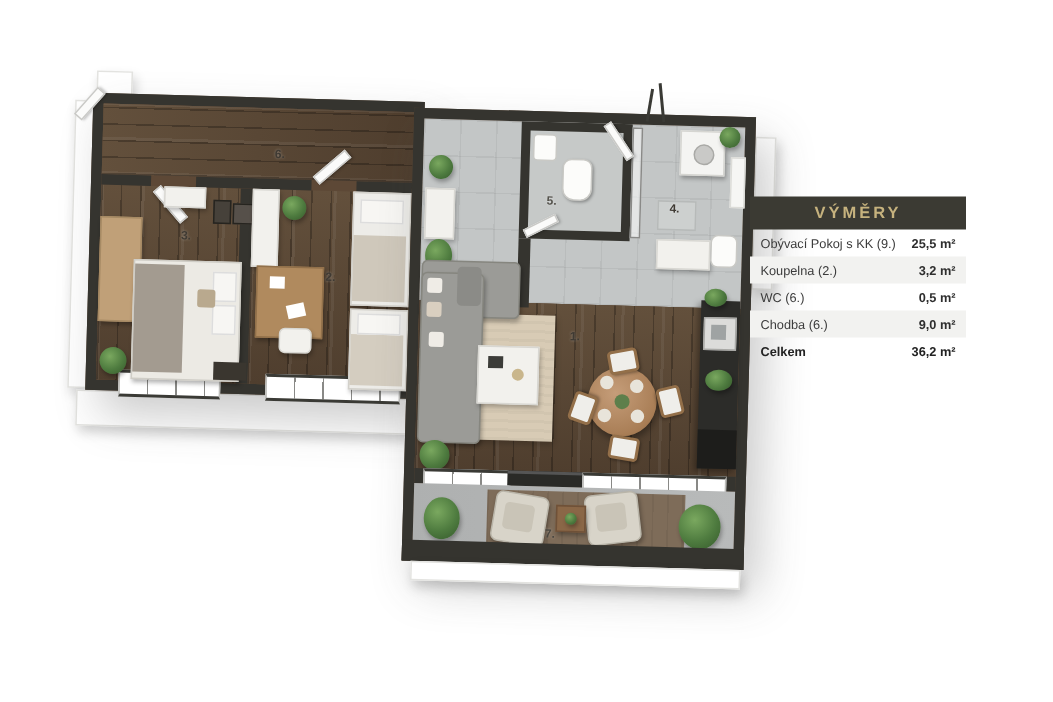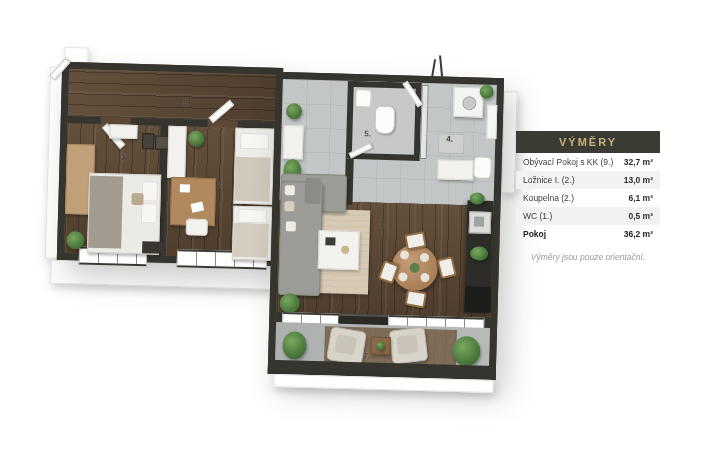--- a/index.html
+++ b/index.html
@@ -26,21 +26,21 @@
   .win{background:#fff;border:1px solid #bdbdba;border-top:2px solid #3a3a35;border-bottom:2px solid #3a3a35;
     background-image:repeating-linear-gradient(90deg, transparent 0 18px, rgba(40,40,35,.55) 18px 19px);}
   .leaf{background:#fbfbfa;border:1px solid #c9c9c6;box-shadow:1px 1px 2px rgba(0,0,0,.25);}
   .plant{border-radius:50%;background:radial-gradient(circle at 38% 35%, #7aa85f 0%, #4e7b3f 55%, #35592b 100%);box-shadow:1px 2px 3px rgba(0,0,0,.3);}
   .white-furn{background:#f2f1ed;border:1px solid #d8d7d2;box-shadow:1px 2px 3px rgba(0,0,0,.25);}
   .tan-furn{background:#c0a078;border:1px solid #a68a64;box-shadow:1px 2px 3px rgba(0,0,0,.3);}
   .gray-furn{background:#9b9b97;border:1px solid #86867f;box-shadow:1px 2px 3px rgba(0,0,0,.3);}
   .chair{background:#efeeea;border:2px solid #936f49;border-radius:3px;box-shadow:1px 1px 2px rgba(0,0,0,.3);}
   .room-label{position:absolute;font-size:8px;font-weight:bold;color:#3f3a33;text-shadow:0 0 2px rgba(255,255,255,.35);}
   
-  .legend{position:absolute;left:516px;top:131px;width:144px;}
+  .legend{position:absolute;left:500px;top:131px;width:144px;}
   .legend-header{height:22px;background:#3b3a33;color:#c6b27e;font-size:11px;font-weight:bold;letter-spacing:2px;
     display:flex;align-items:center;justify-content:center;}
   .lrow{height:18px;display:flex;align-items:center;justify-content:space-between;padding:0 7px;font-size:8.5px;color:#3b3b3b;white-space:nowrap;}
   .lrow:nth-child(even){background:#f2f2f0;}
   .lval{font-weight:bold;color:#2e2e2e;}
   .total-row .lname,.total-row .lval{font-weight:bold;color:#222;}
   .legend-foot{margin-top:9px;text-align:center;font-size:8.5px;font-style:italic;color:#9b9b98;}
 </style>
 </head>
 <body>
@@ -182,34 +182,33 @@
     <span class="room-label" style="left:322px;top:82px;color:#54524c;">5.</span>
     <span class="room-label" style="left:140px;top:56px;">6.</span>
     <span class="room-label" style="left:327px;top:304px;color:#4a4740;">7.</span>
   </div>
 
   <aside class="legend">
     <div class="legend-header">VÝMĚRY</div>
     <div>
       <div class="lrow">
         <span class="lname">Obývací Pokoj s KK (9.)</span>
-        <span class="lval">32,7 m²</span>
-      </div>
-      <div class="lrow">
-        <span class="lname">Ložnice I. (2.)</span>
-        <span class="lval">13,0 m²</span>
+        <span class="lval">25,5 m²</span>
       </div>
       <div class="lrow">
         <span class="lname">Koupelna (2.)</span>
-        <span class="lval">6,1 m²</span>
-      </div>
-      <div class="lrow">
-        <span class="lname">WC (1.)</span>
+        <span class="lval">3,2 m²</span>
+      </div>
+      <div class="lrow">
+        <span class="lname">WC (6.)</span>
         <span class="lval">0,5 m²</span>
       </div>
+      <div class="lrow">
+        <span class="lname">Chodba (6.)</span>
+        <span class="lval">9,0 m²</span>
+      </div>
       <div class="lrow total-row">
-        <span class="lname">Pokoj</span>
+        <span class="lname">Celkem</span>
         <span class="lval">36,2 m²</span>
       </div>
     </div>
-    <div class="legend-foot">Výměry jsou pouze orientační.</div>
   </aside>
 </div>
 
 </body></html>

